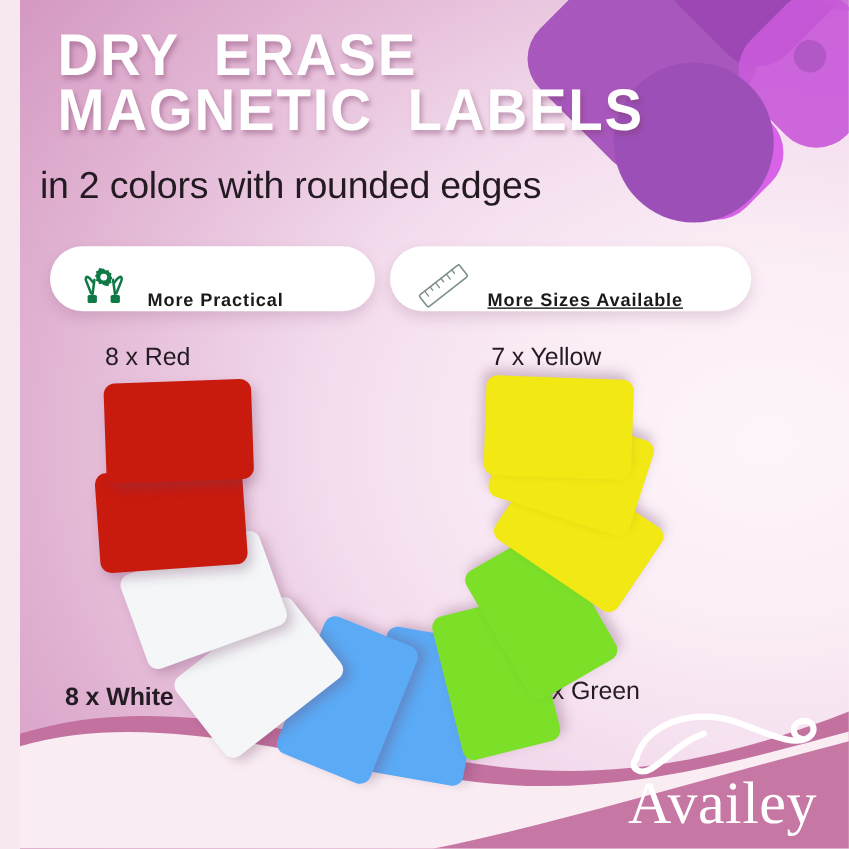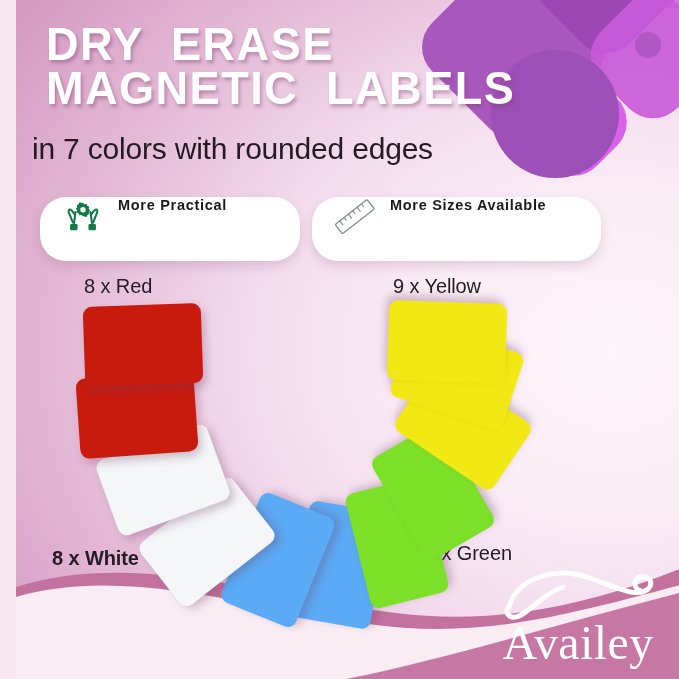--- a/index.html
+++ b/index.html
@@ -34,26 +34,26 @@
     text-shadow:2px 3px 4px rgba(120,60,100,.40);
     white-space:pre;
     transform:scaleX(.96);transform-origin:left center;
   }
   #subline{
     position:absolute;left:16px;top:132px;
     font-size:30px;color:#231a22;letter-spacing:-.2px;white-space:nowrap;
   }
   
   .badge{
-    position:absolute;height:64px;background:#fff;border-radius:26px;
-    display:flex;align-items:flex-start;
+    position:absolute;height:52px;background:#fff;border-radius:26px;
+    display:flex;align-items:flex-end;
     box-shadow:0 5px 11px rgba(130,70,110,.20);
   }
   #badge1{left:24px;top:197px;width:248px;padding:0 6px;}
-  #badge2{left:296px;top:197px;width:277px;padding:0 6px;}
+  #badge2{left:296px;top:197px;width:277px;padding:0 6px;text-decoration:underline;}
   .badge-icon{width:46px;height:40px;flex:0 0 auto;display:flex;align-items:center;justify-content:center;margin-left:14px;}
   .badge-text{font-size:14.5px;font-weight:bold;color:#1a1a1a;letter-spacing:.7px;margin-left:12px;white-space:nowrap;}
   
   .clabel{position:absolute;font-size:20px;color:#241b23;white-space:nowrap;letter-spacing:-.1px;}
   #lab-red{left:68px;top:275px;}
   #lab-yellow{left:377px;top:275px;}
   #lab-white{left:36px;top:547px;font-weight:bold;}
   #lab-green{left:409px;top:542px;}
   #lab-blue{left:229px;top:587px;}
   
@@ -84,21 +84,21 @@
     <div class="dia d3"></div>
     <div class="circ c2"></div>
     <div class="dia d4"></div>
     <div class="circ c1"></div>
   </div>
 
   <div id="headline">
     <div class="hl-line">DRY  ERASE</div>
     <div class="hl-line">MAGNETIC  LABELS</div>
   </div>
-  <div id="subline">in 7 colors with rounded edges</div>
+  <div id="subline">in 2 colors with rounded edges</div>
 
   <div class="badge" id="badge1">
     <span class="badge-icon">
       <svg width="38" height="36" viewBox="0 0 48 46">
         <g fill="none" stroke="#0f7a45" stroke-width="2.6" stroke-linecap="round" stroke-linejoin="round">
           <path d="M13 19c-2-3-4-5-5.5-5.5S5 15 6 17.5L11 30"></path>
           <path d="M14.5 16.5 12.5 31"></path>
           <path d="M35 19c2-3 4-5 5.5-5.5S43 15 42 17.5L37 30"></path>
           <path d="M33.5 16.5 35.5 31"></path>
         </g>
@@ -140,21 +140,21 @@
       <div class="card" style="left: 203px; top: 230px; z-index: 5; transform: rotate(-68deg); background: rgb(91, 170, 245);"></div>
       <div class="card" style="left: 265px; top: 235px; z-index: 4; transform: rotate(-80deg); background: rgb(91, 170, 245);"></div>
       <div class="card" style="left: 322px; top: 213px; z-index: 5; transform: rotate(-104deg); background: rgb(124, 224, 40);"></div>
       <div class="card" style="left: 358px; top: 162px; z-index: 6; transform: rotate(-120deg); background: rgb(124, 224, 40);"></div>
       <div class="card" style="left: 388px; top: 97px; z-index: 7; transform: rotate(-146deg); background: rgb(242, 232, 19);"></div>
       <div class="card" style="left: 382px; top: 45px; z-index: 8; transform: rotate(-162deg); background: rgb(242, 232, 19);"></div>
       <div class="card" style="left: 372px; top: 12px; z-index: 9; transform: rotate(-178deg); background: rgb(242, 232, 19);"></div>
     </div>
 
   <div class="clabel" id="lab-red">8 x Red</div>
-  <div class="clabel" id="lab-yellow">9 x Yellow</div>
+  <div class="clabel" id="lab-yellow">7 x Yellow</div>
   <div class="clabel" id="lab-white">8 x White</div>
   <div class="clabel" id="lab-green">8 x Green</div>
   <div class="clabel" id="lab-blue">8 x Blue</div>
 
   <svg class="wave" style="bottom:0;height:140px;" viewBox="0 0 679 140" preserveAspectRatio="none">
     <path d="M0 48 C 120 10, 250 58, 380 74 C 500 89, 600 56, 679 24 L679 140 L0 140 Z" fill="#c3719f"></path>
   </svg>
   <svg class="wave" style="bottom:0;height:120px;" viewBox="0 0 679 120" preserveAspectRatio="none">
     <path d="M0 38 C 110 6, 235 50, 360 66 C 470 80, 560 54, 679 22 L679 120 L0 120 Z" fill="#fdf6fa" opacity="0.93"></path>
   </svg>

